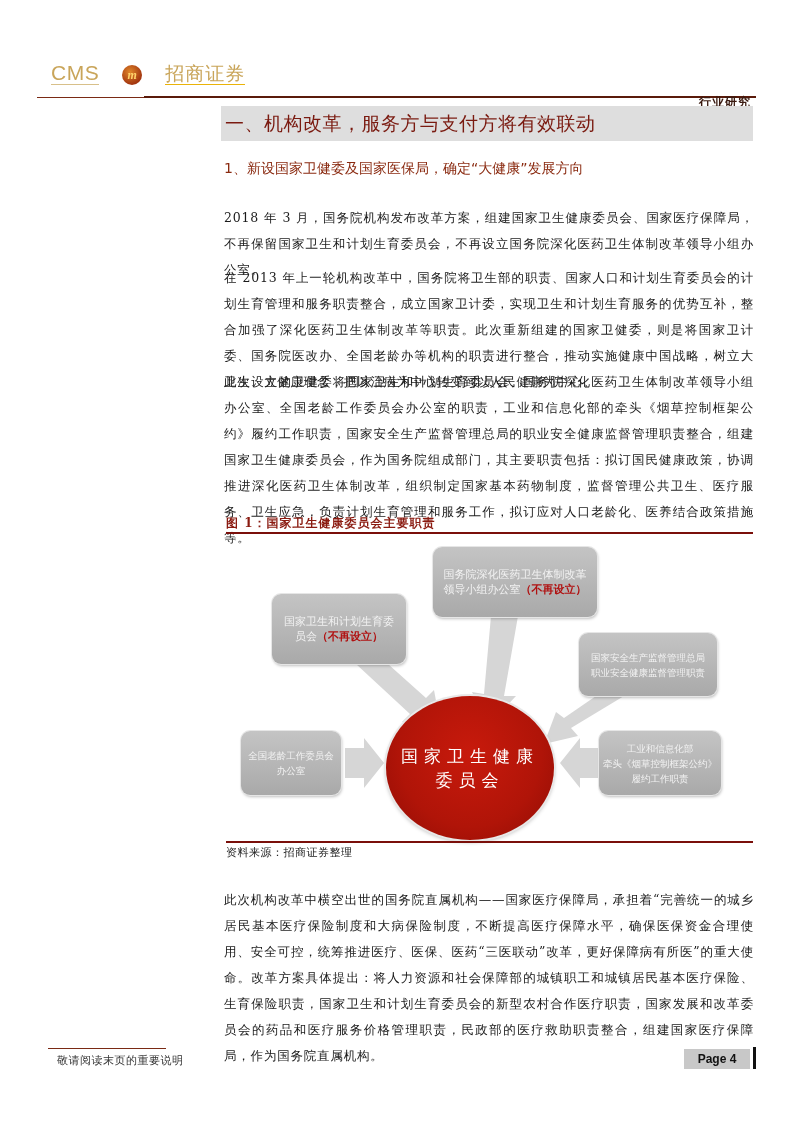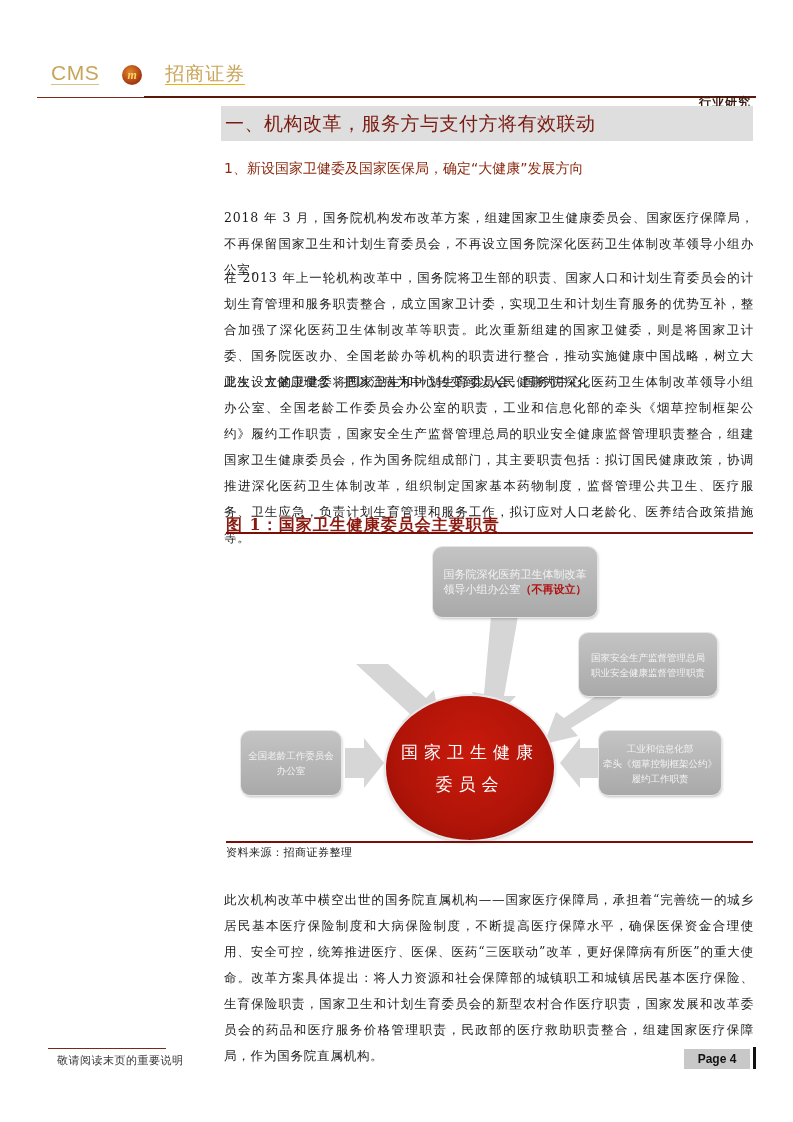--- a/index.html
+++ b/index.html
@@ -26,42 +26,42 @@
                       font-size:14px; color:#8a2a10; }
 
   .para { position:absolute; left:224px; width:530px; font-size:12.5px; line-height:26px; text-align:justify;
           letter-spacing:0.8px; color:#1a1a1a; }
   .p1 { top:205px; }
   .p2 { top:265px; }
   .p3 { top:369px; }
   .p4 { top:887px; }
 
   
-  .fig-title { position:absolute; left:226px; top:515px; font-size:16px; font-weight:bold; color:#8a1a10; letter-spacing:1px; }
+  .fig-title { position:absolute; left:226px; top:515px; font-size:12px; font-weight:bold; color:#8a1a10; letter-spacing:1px; }
   .fig-rule-top { position:absolute; left:226px; top:532px; width:527px; height:2px; background:#7a0f0a; }
   .fig-rule-bottom { position:absolute; left:226px; top:841px; width:527px; height:2px; background:#7a0f0a; }
   .fig-source { position:absolute; left:226px; top:845px; font-size:11px; color:#222; letter-spacing:0.5px; }
 
   .diagram { position:absolute; left:226px; top:536px; width:527px; height:305px; }
   .box { position:absolute; background:linear-gradient(#c4c4c4, #a9a9a9); border-radius:9px;
          box-shadow:0 0 0 1px #e6e6e6, 1px 2px 3px rgba(0,0,0,0.25);
          color:#f2f2f2; font-size:10.5px; line-height:15px; text-align:center;
          display:flex; flex-direction:column; justify-content:center; align-items:center; }
   .box .red { color:#b01010; font-weight:bold; }
   .box-top { left:207px; top:11px; width:164px; height:70px; font-size:11px; }
   .box-left-top { left:46px; top:58px; width:134px; height:70px; font-size:11px; }
   .box-right-top { left:353px; top:97px; width:138px; height:63px; font-size:9.5px; }
   .box-left { left:15px; top:195px; width:100px; height:64px; font-size:9.5px; }
   .box-right { left:373px; top:195px; width:122px; height:64px; font-size:9.5px; }
 
   .center-ellipse { position:absolute; left:160px; top:160px; width:168px; height:144px; border-radius:50%;
                     background:radial-gradient(ellipse at 50% 40%, #c81a0c 0%, #b01408 60%, #8e0c05 100%);
                     box-shadow:0 0 0 2px #e8e8e8, 0 2px 4px rgba(0,0,0,0.3);
                     color:#ffffff; font-family:"DejaVu Sans","Liberation Sans",sans-serif;
-                    font-size:17px; letter-spacing:6px; line-height:32px; text-align:center;
+                    font-size:17px; letter-spacing:6px; line-height:24px; text-align:center;
                     display:flex; align-items:center; justify-content:center; padding:0 14px; box-sizing:border-box; }
 
   .arrows { position:absolute; left:0; top:0; }
 
   
   .footer-rule { position:absolute; left:48px; top:1048px; width:118px; height:1px; background:#7a2a14; }
   .footer-note { position:absolute; left:57px; top:1053px; font-size:11px; color:#333; letter-spacing:0.5px; }
   .page-box { position:absolute; left:684px; top:1049px; width:66px; height:20px; background:#c8c8c8;
               font-family:"Liberation Sans", sans-serif; font-weight:bold; font-size:12px; color:#111;
               display:flex; align-items:center; justify-content:center; }
@@ -103,20 +103,24 @@
 
       <polygon points="373,212 354,212 354,202 334,227 354,252 354,242 373,242"></polygon>
     </g>
   </svg>
 
   <div class="box box-top">
     <span>国务院深化医药卫生体制改革</span>
     <span><span>领导小组办公室</span><span class="red">（不再设立）</span></span>
   </div>
 
+  <div class="box box-left-top">
+    <span>国家卫生和计划生育委</span>
+    <span><span>员会</span><span class="red">（不再设立）</span></span>
+  </div>
 
   <div class="box box-right-top">
     <span>国家安全生产监督管理总局</span>
     <span>职业安全健康监督管理职责</span>
   </div>
 
   <div class="box box-left">
     <span>全国老龄工作委员会</span>
     <span>办公室</span>
   </div>

